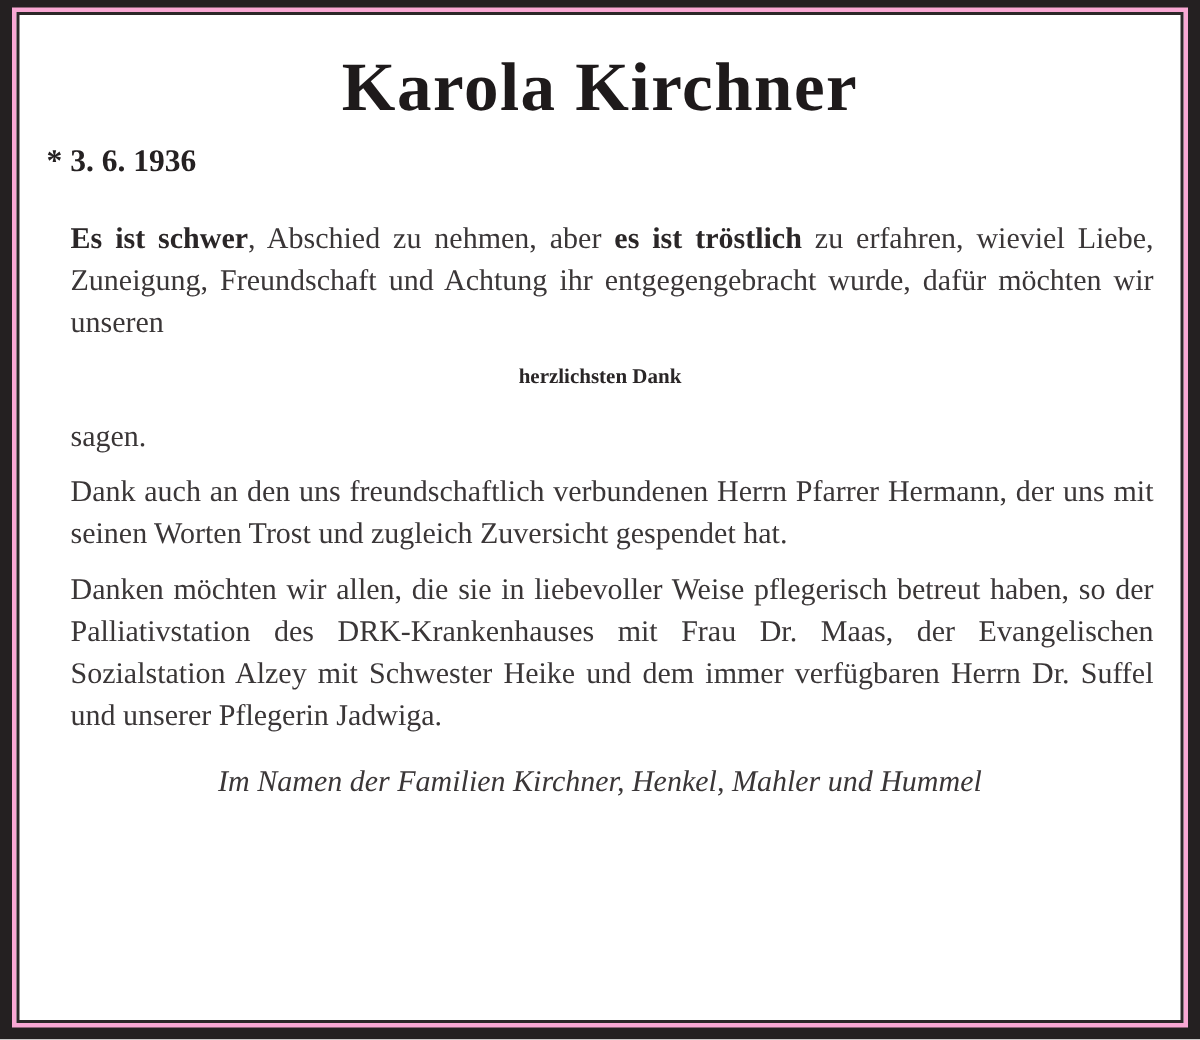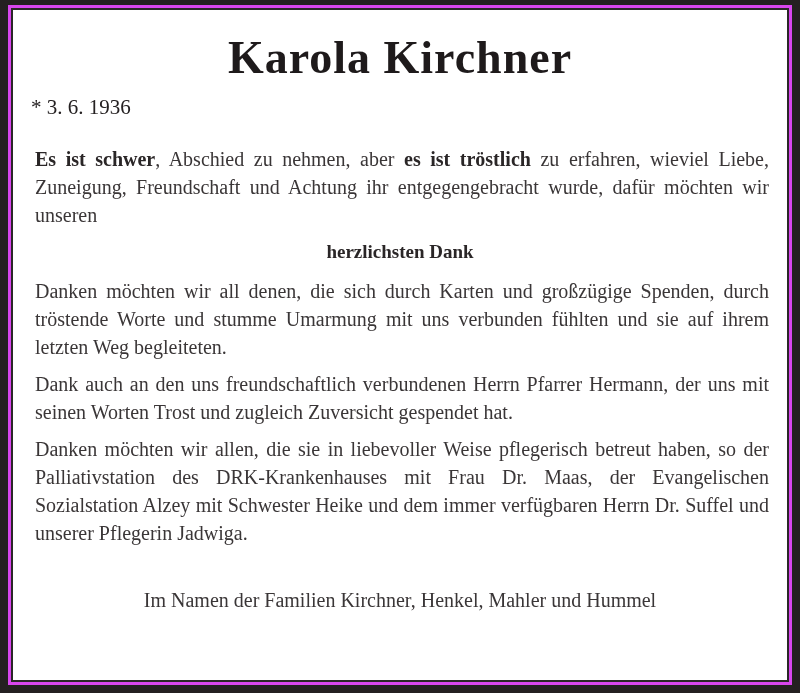--- a/index.html
+++ b/index.html
@@ -19,21 +19,21 @@
     width: 800px;
     height: 693px;
     background: #242021;
     padding: 5px 8px 8px 8px;
   }
   
   .gap {
     box-sizing: border-box;
     width: 100%;
     height: 100%;
-    background: #d946ef;
+    background: #f9a8d4;
     padding: 3px;
   }
   
   .inner {
     box-sizing: border-box;
     width: 100%;
     height: 100%;
     background: #ffffff;
     border: 2px solid #2b2728;
     padding: 14px 18px 10px 18px;
@@ -47,47 +47,48 @@
     line-height: 1.05;
     margin: 10px 0 0 0;
     letter-spacing: 1px;
   }
   .dates {
     display: flex;
     justify-content: space-between;
     gap: 76px;
     margin-top: 13px;
     font-size: 21px;
-    font-weight: normal;
+    font-weight: bold;
     color: #252122;
   }
   .body-text {
     margin-top: 25px;
     color: #3a3637;
     font-size: 20px;
     line-height: 28px;
   }
   .body-text p {
-    margin: 0 0 9px 4px;
+    margin: 0 0 9px 16px;
     text-align: justify;
   }
   .body-text p.no-just { text-align: left; }
   .bold { font-weight: bold; color: #2a2627; }
   .dank-line {
     text-align: center;
     font-weight: bold;
-    font-size: 19px;
+    font-size: 14px;
     color: #2a2627;
     margin: 2px 0 11px 0;
   }
   .sagen-line { margin-bottom: 10px; }
   .footer {
-    margin-top: 42px;
+    margin-top: 19px;
     text-align: center;
     color: #3a3637;
+    font-style: italic;
   }
   .family-line { font-size: 20px; }
 </style>
 </head>
 <body>
 
 <div class="frame">
   <div class="gap">
     <div class="inner">
 
@@ -96,22 +97,22 @@
       <div class="dates">
         <span>* 3. 6. 1936</span>
       </div>
 
       <div class="body-text">
 
         <p><span class="bold">Es ist schwer</span><span>, Abschied zu nehmen, aber </span><span class="bold">es ist tröstlich</span><span> zu erfahren, wieviel Liebe, Zuneigung, Freundschaft und Achtung ihr entgegengebracht wurde, dafür möchten wir unseren</span></p>
 
         <div class="dank-line">herzlichsten Dank</div>
 
+        <p class="no-just sagen-line">sagen.</p>
 
-        <p>Danken möchten wir all denen, die sich durch Karten und großzügige Spenden, durch tröstende Worte und stumme Umarmung mit uns verbunden fühlten und sie auf ihrem letzten Weg begleiteten.</p>
 
         <p>Dank auch an den uns freundschaftlich verbundenen Herrn Pfarrer Hermann, der uns mit seinen Worten Trost und zugleich Zuversicht gespendet hat.</p>
 
         <p>Danken möchten wir allen, die sie in liebevoller Weise pflegerisch betreut haben, so der Palliativstation des DRK-Krankenhauses mit Frau Dr. Maas, der Evangelischen Sozialstation Alzey mit Schwester Heike und dem immer verfügbaren Herrn Dr. Suffel und unserer Pflegerin Jadwiga.</p>
 
       </div>
 
       <div class="footer">
         <div class="family-line">Im Namen der Familien Kirchner, Henkel, Mahler und Hummel</div>
 

